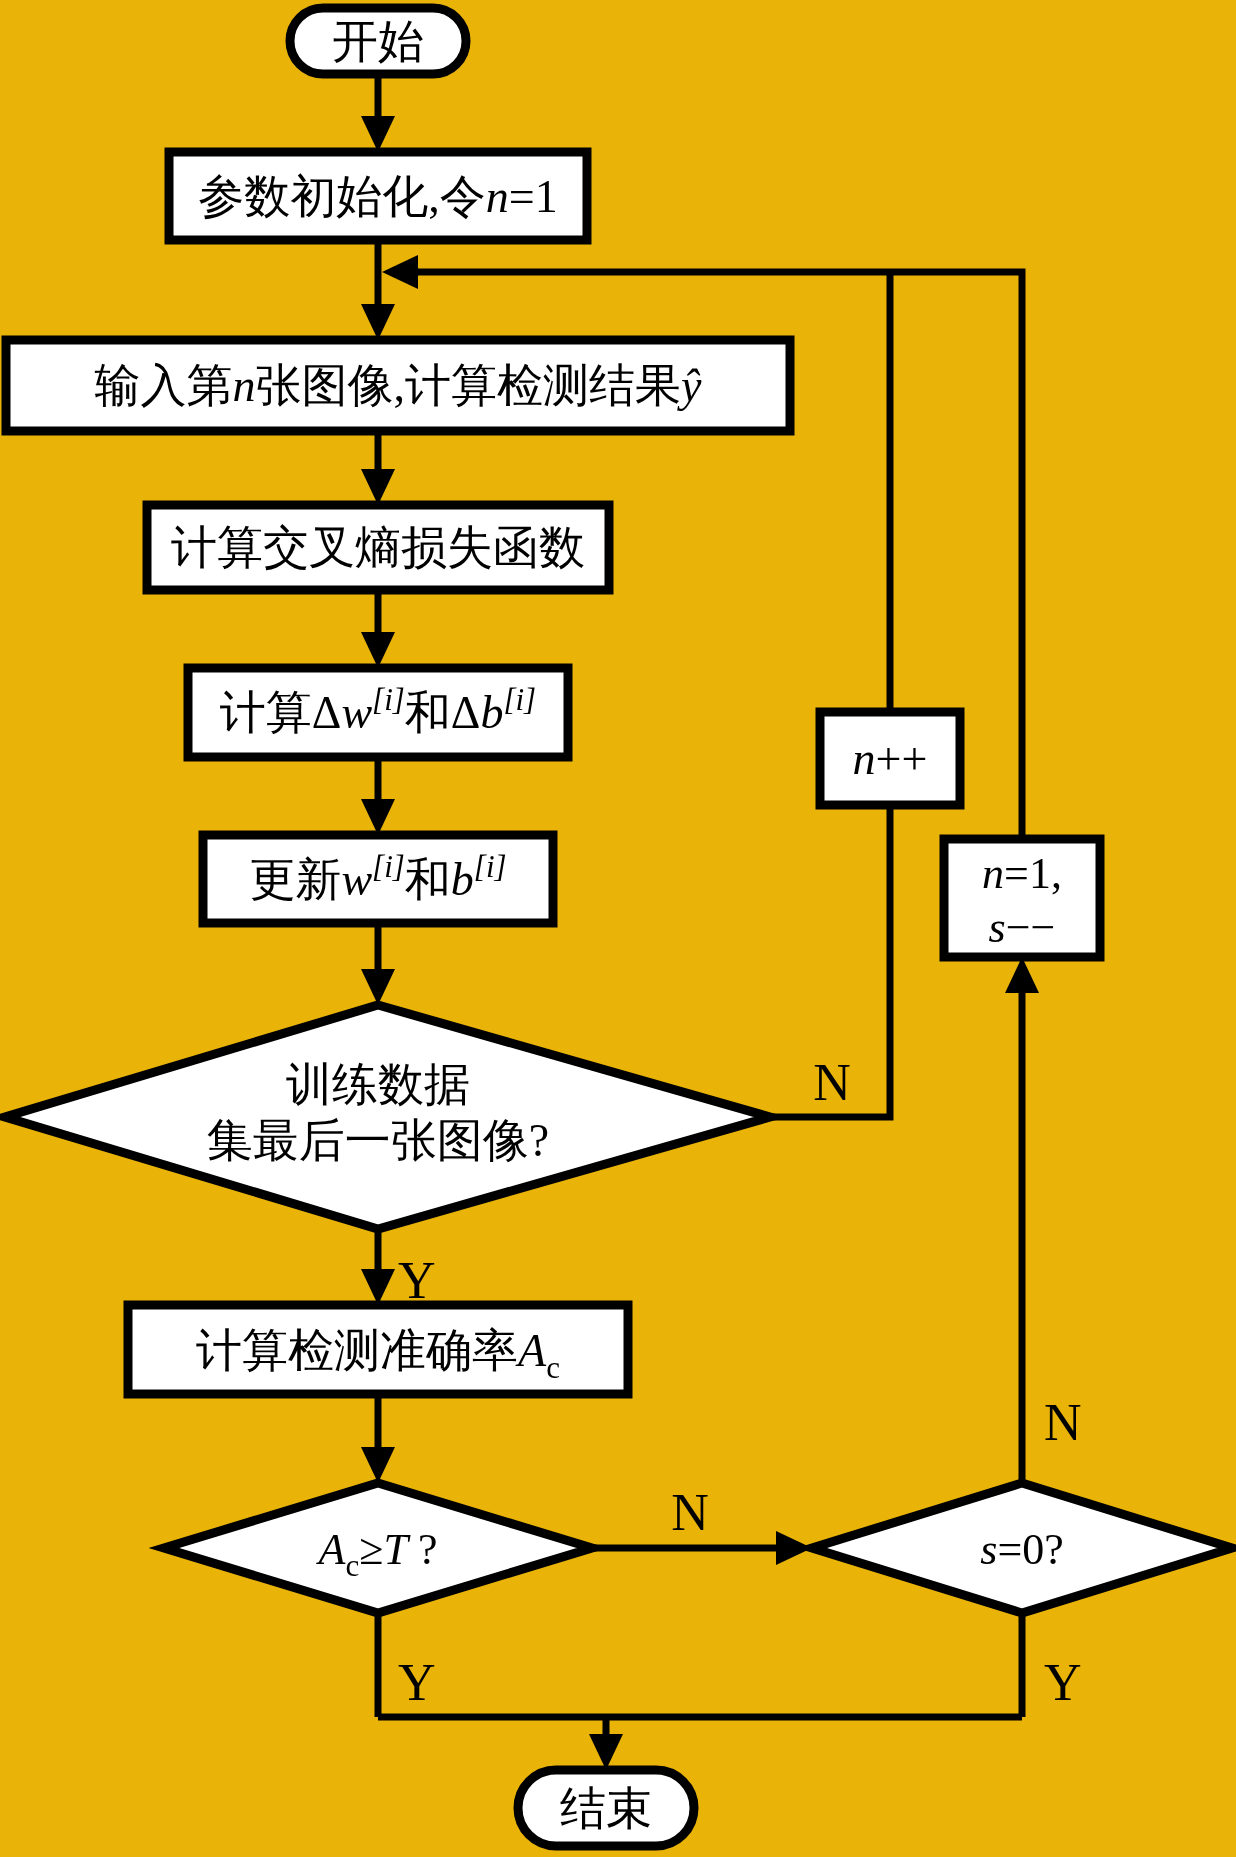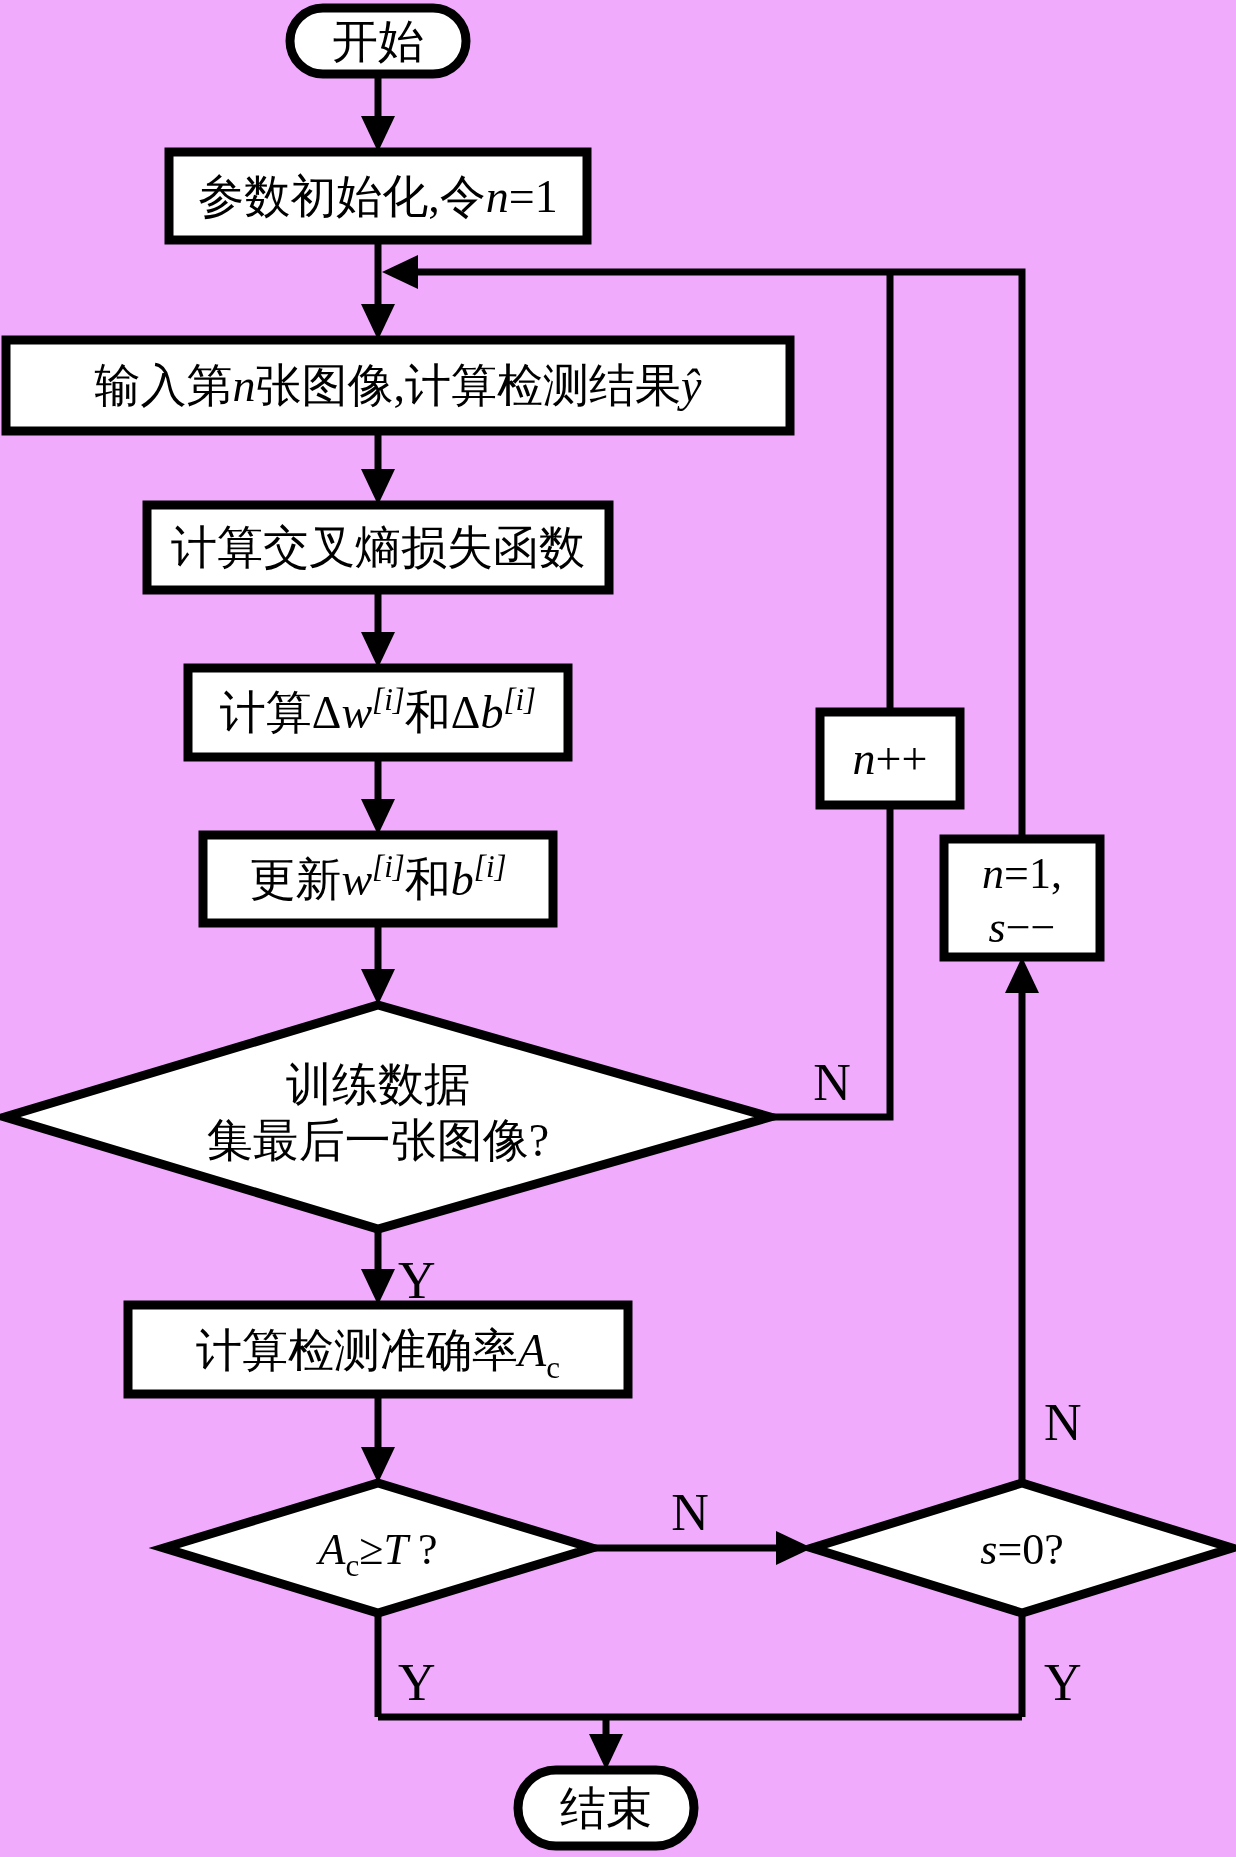--- a/index.html
+++ b/index.html
@@ -1,16 +1,16 @@
 <!DOCTYPE html>
 <html><head>
 <meta charset="utf-8">
 <style>
   html,body{margin:0;padding:0;background:#ffffff;}
-  .page{position:relative;width:1236px;height:1857px;background:#f0abfc;overflow:hidden;}
+  .page{position:relative;width:1236px;height:1857px;background:#eab308;overflow:hidden;}
   svg{display:block;}
   .edge{stroke:#000;stroke-width:7;fill:none;stroke-linejoin:miter;}
   .node{fill:#ffffff;stroke:#000;stroke-width:9;}
   .head{fill:#000;stroke:none;}
   .t{font-family:"Liberation Serif","DejaVu Serif",serif;fill:#000;}
   .it{font-style:italic;}
   .lbl{font-size:52px;}
   .f46{font-size:46px;}
   .f44{font-size:44px;}
   .sup{font-size:31px;}

